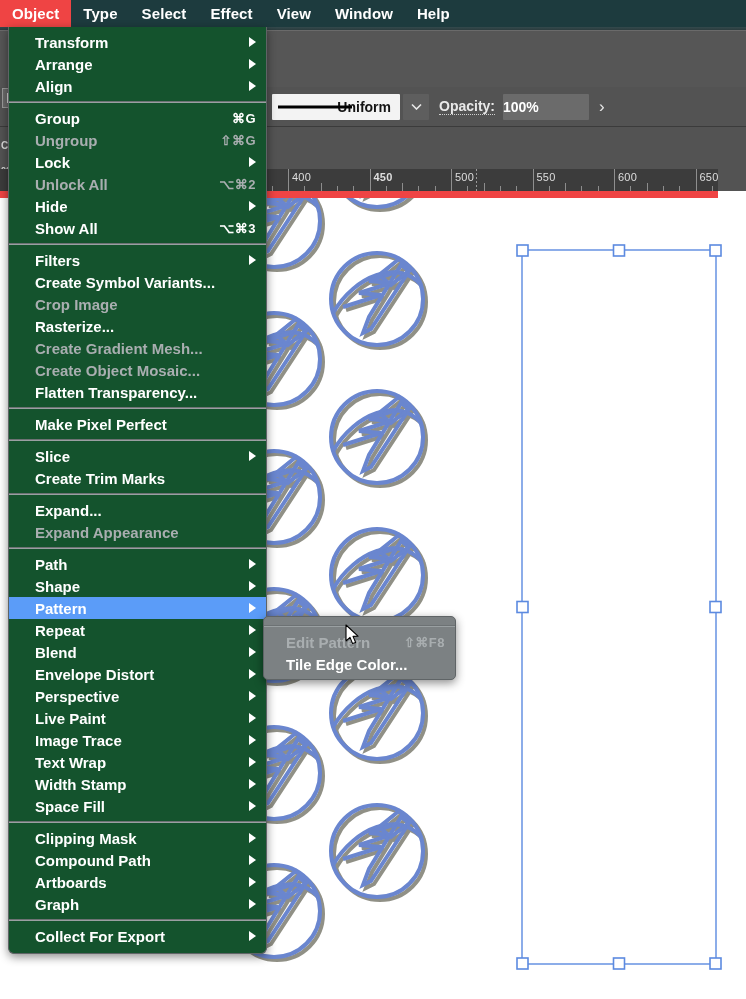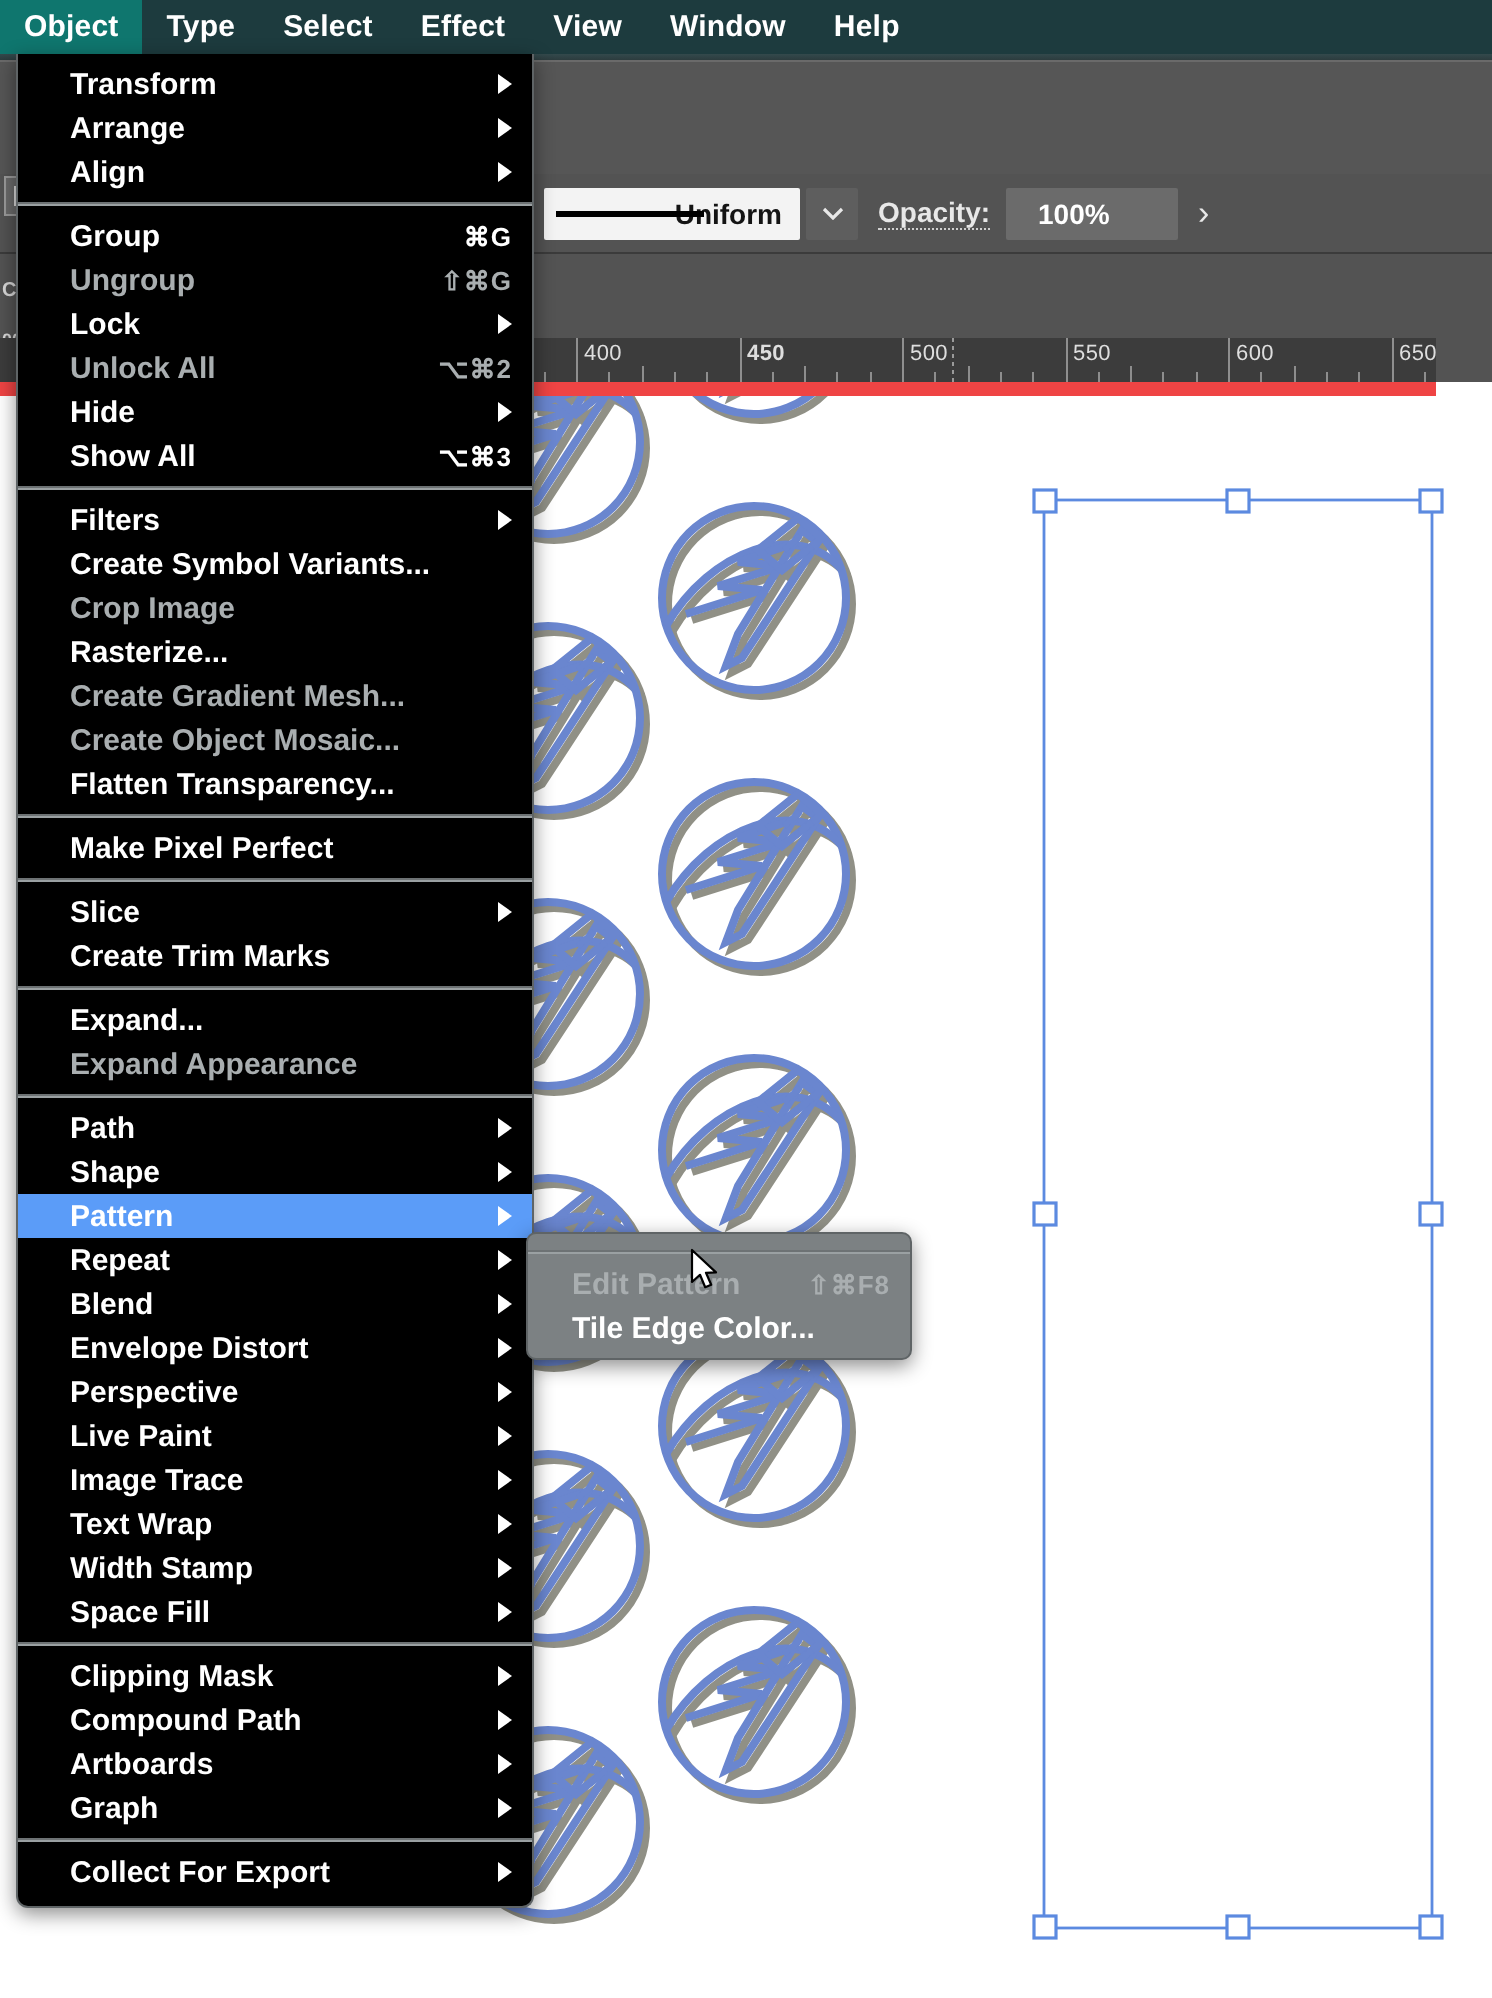--- a/index.html
+++ b/index.html
@@ -30,21 +30,21 @@
     display: flex;
     align-items: center;
     padding: 0 12px;
     color: #ffffff;
     font-size: 15px;
     font-weight: 700;
     letter-spacing: 0.1px;
     white-space: nowrap;
   }
   .menubar-item.active {
-    background: #0f766e;
+    background: #ef4444;
   }
   .menubar-shadow {
     position: absolute;
     left: 0; top: 27px;
     width: 746px; height: 3px;
     background: linear-gradient(#33494c, #2c3c3e);
     z-index: 39;
   }
 
   
@@ -127,21 +127,21 @@
   }
   .w-field {
     background: #6b6b6b;
     color: #ffffff;
     font-size: 14px;
     font-weight: 700;
     height: 26px;
     min-width: 86px;
     display: flex;
     align-items: center;
-    padding: 0 16px;
+    padding: 0 0;
     box-sizing: border-box;
     border-radius: 1px;
   }
   .w-more {
     color: #e8e8e8;
     font-size: 17px;
     margin-left: 4px;
     padding: 0 6px;
   }
 
@@ -217,21 +217,21 @@
     z-index: 1;
     overflow: hidden;
   }
   .artwork-svg { position: absolute; left: 0; top: 0; }
 
   
   .menu-panel {
     position: absolute;
     left: 8px; top: 27px;
     width: 259px;
-    background: #000000;
+    background: #14532d;
     border: 1px solid #5f6466;
     border-top: none;
     border-radius: 0 0 6px 6px;
     box-shadow: 0 3px 10px rgba(0,0,0,0.45);
     z-index: 50;
     padding: 4px 0 6px 0;
     box-sizing: border-box;
   }
   .mi {
     position: relative;

